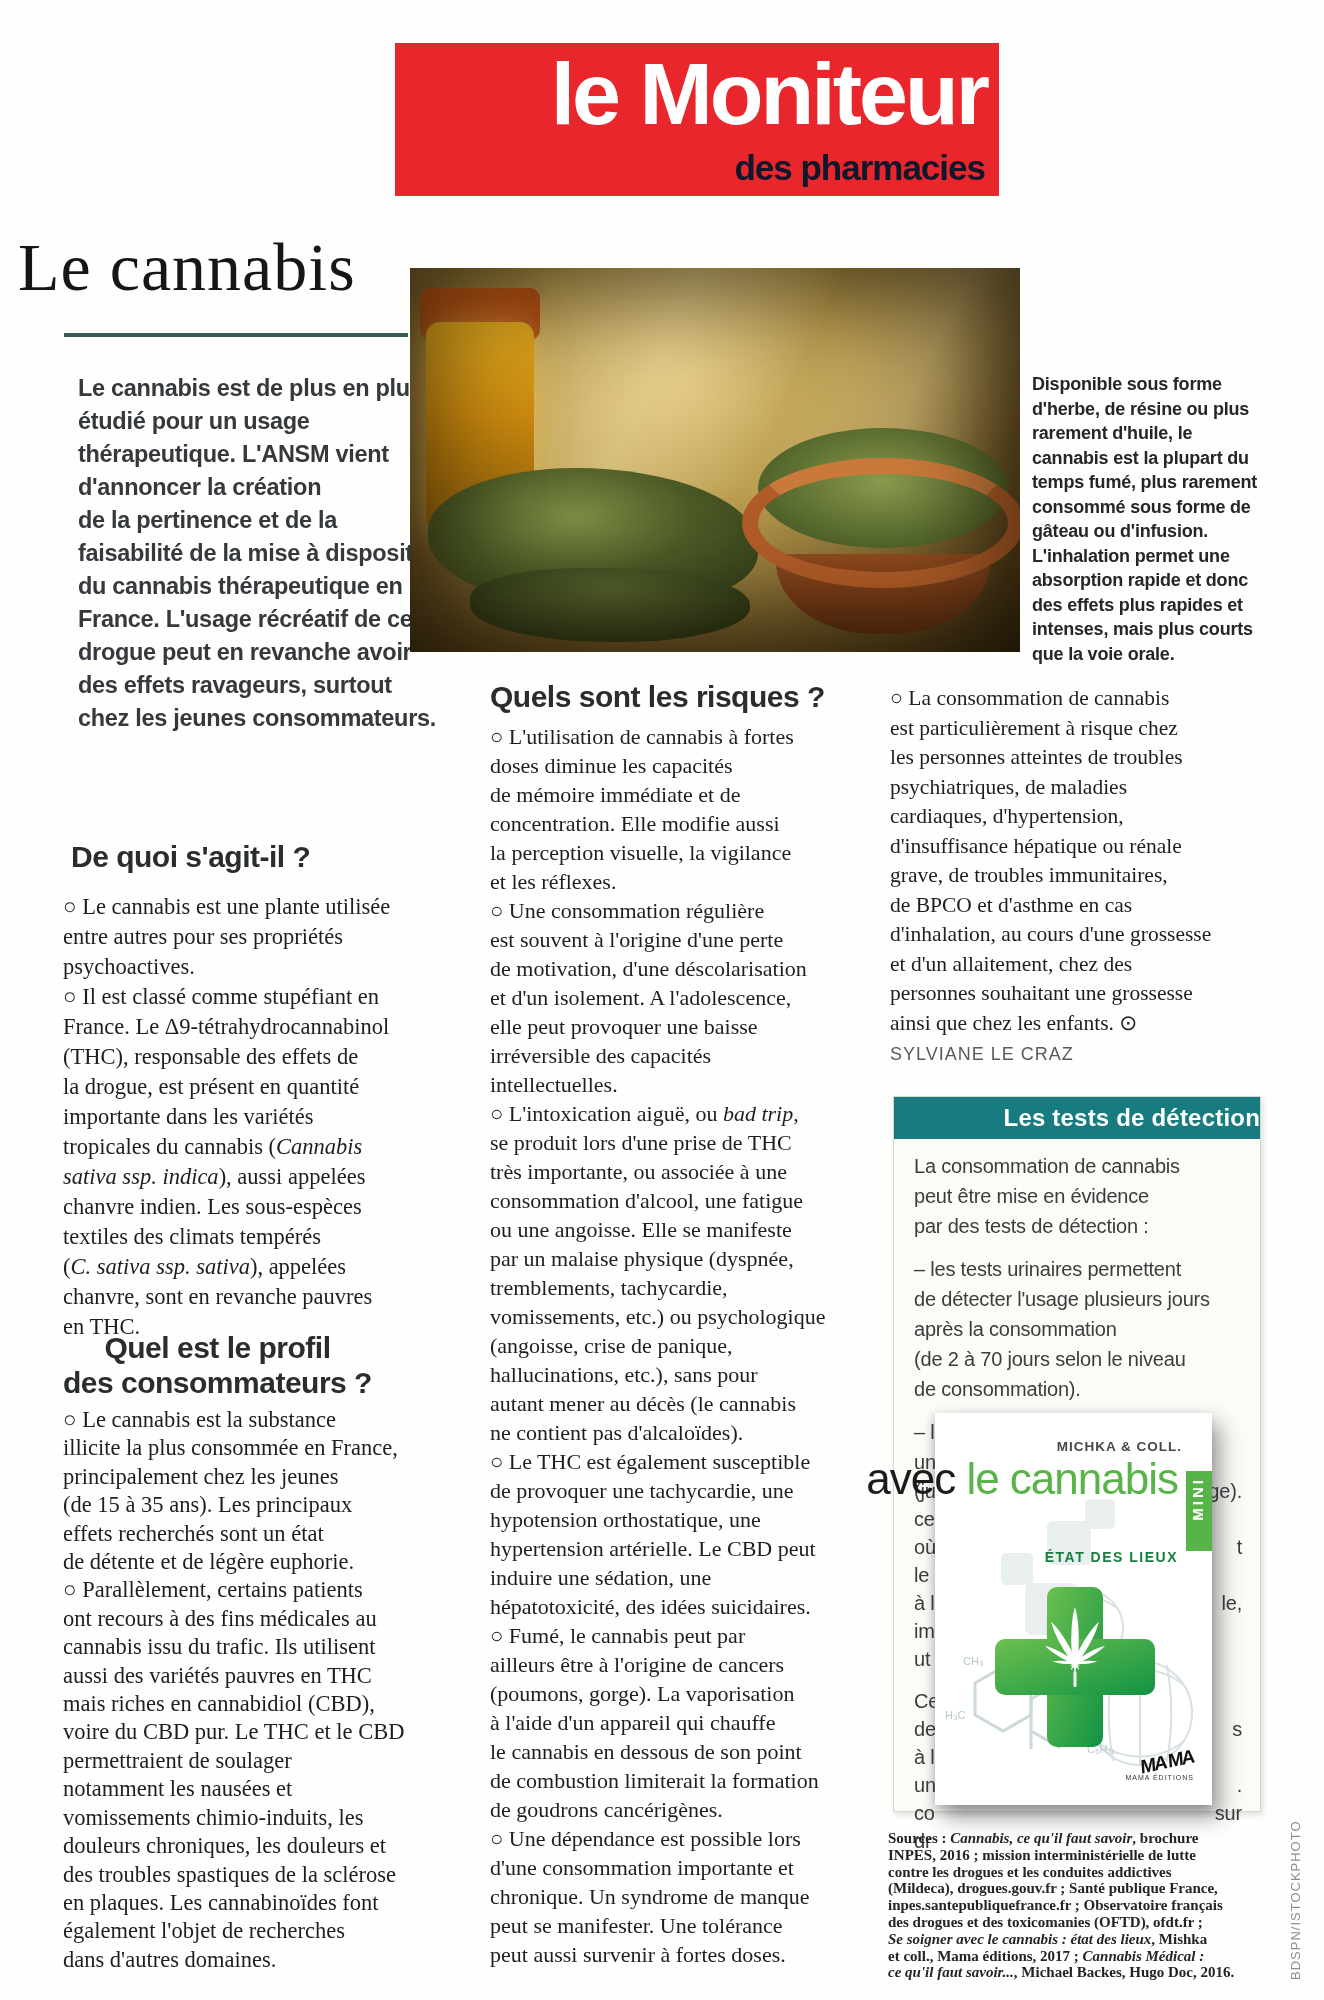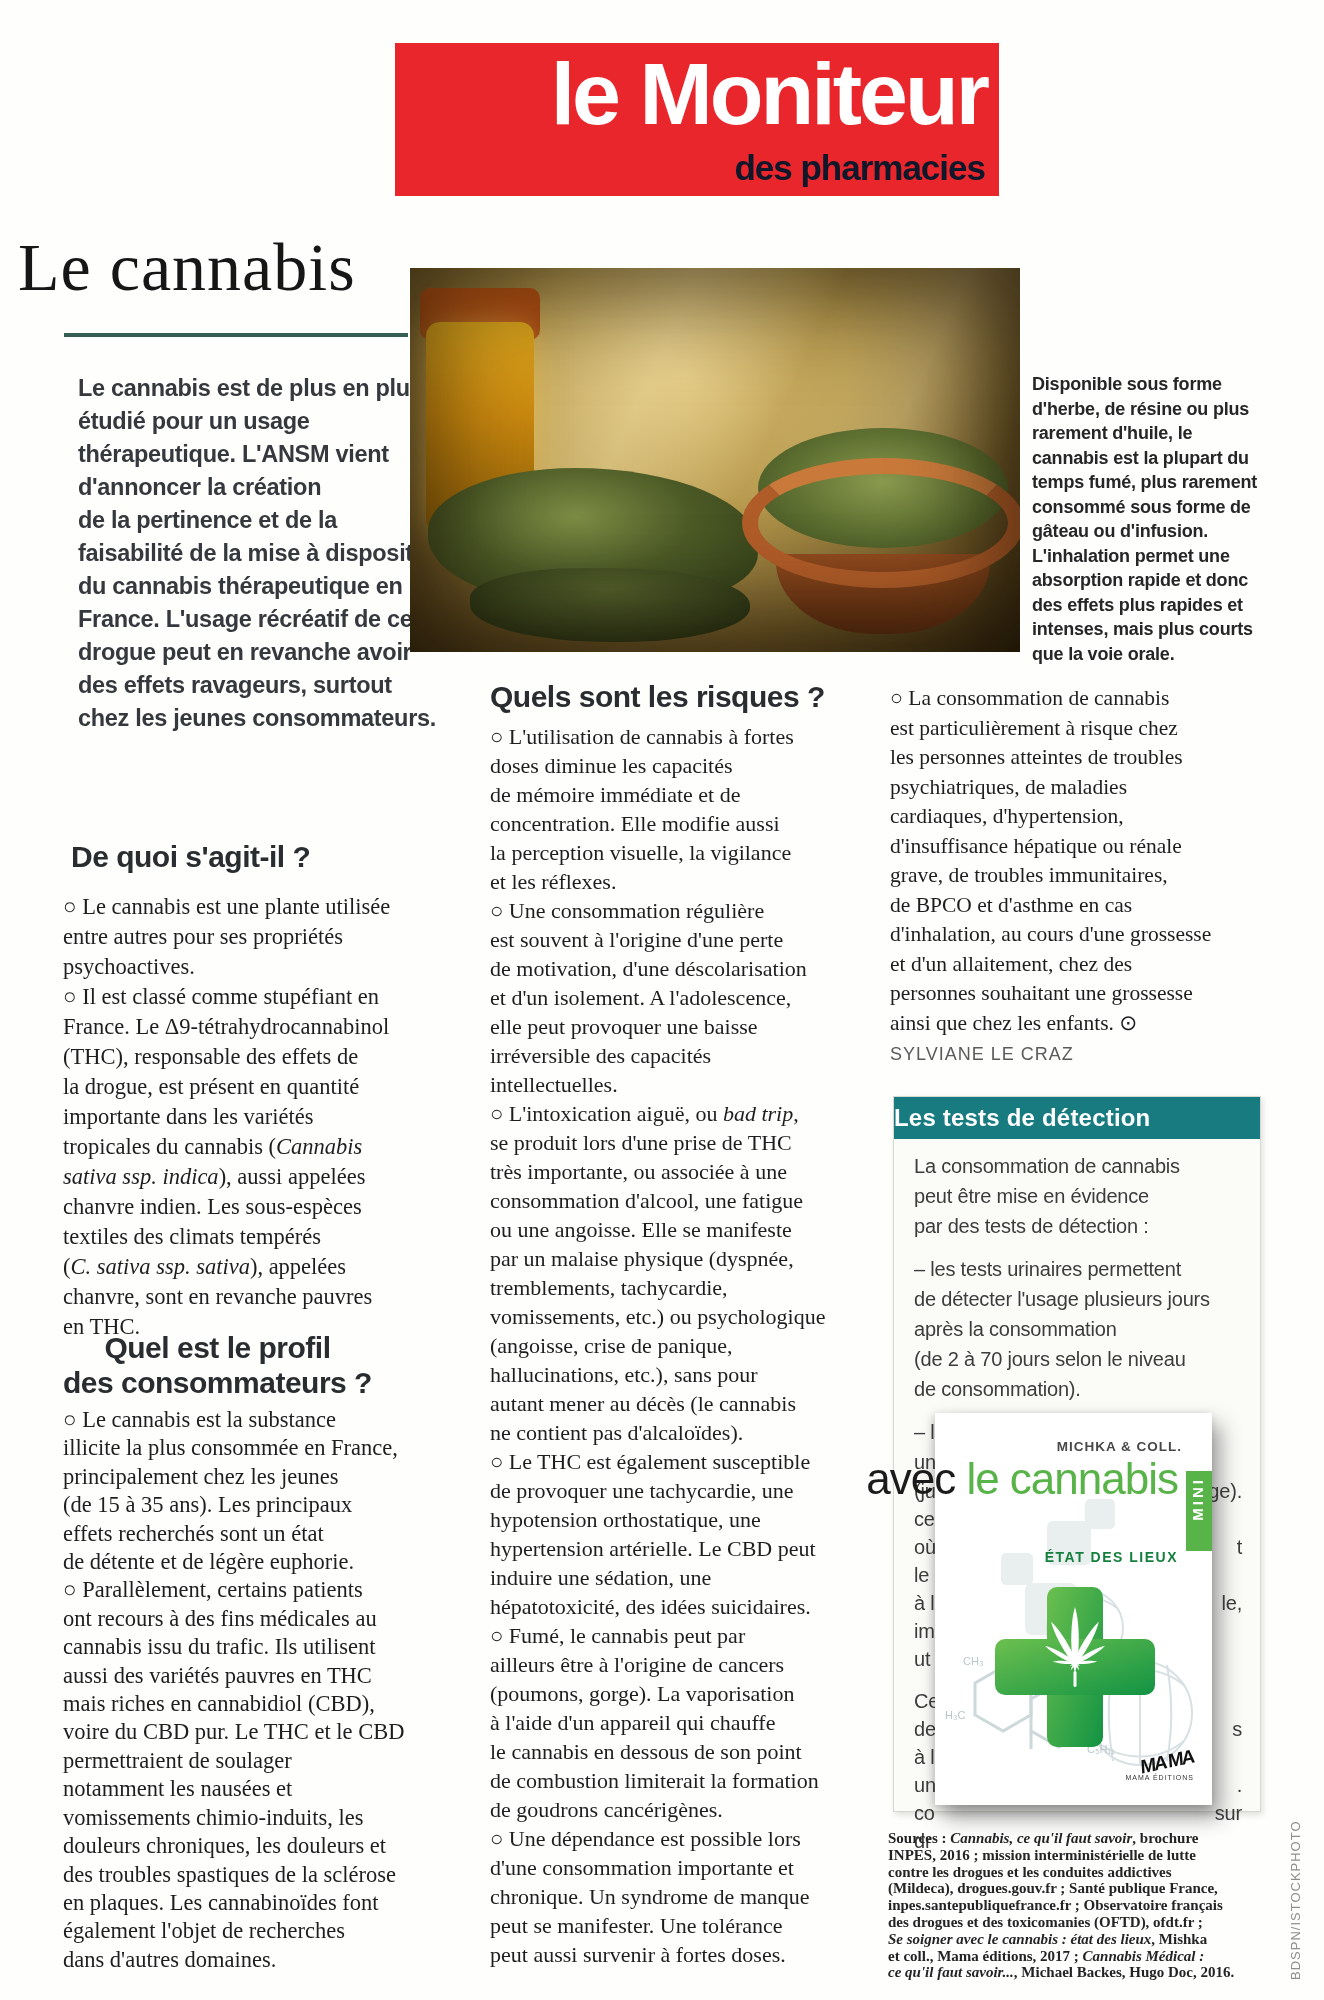--- a/index.html
+++ b/index.html
@@ -58,21 +58,21 @@
   .s2-body{position:absolute;left:63px;top:1406px;font-size:22.5px;line-height:28.4px;}
   .mid-head{position:absolute;left:490px;top:680px;font-size:30px;}
   .mid-body{position:absolute;left:490px;top:722px;font-size:22px;line-height:29px;}
   .right-body{position:absolute;left:890px;top:684px;font-size:21.5px;line-height:29.5px;}
   .byline{position:absolute;left:890px;top:1044px;font-size:18px;color:#5a5a5a;letter-spacing:1px;}
 
   
   .detect-box{position:absolute;left:893px;top:1096px;width:368px;height:716px;background:#fbfbf8;
               border:1px solid #d8d8d2;box-sizing:border-box;box-shadow:2px 3px 6px rgba(0,0,0,.12);}
   .detect-title{height:42px;background:#177b80;color:#fff;font-weight:bold;font-size:24px;
-                text-align:left;line-height:42px;letter-spacing:0.2px;}
+                text-align:right;line-height:42px;letter-spacing:0.2px;}
   .detect-body{padding:12px 18px 0 20px;font-size:20px;line-height:30px;color:#3c3c3c;letter-spacing:-0.2px;}
   .detect-body .para{margin-bottom:13px;}
   .frag-row{display:flex;justify-content:space-between;height:28px;line-height:28px;}
   .frags .frag-row:nth-child(8){margin-top:14px;}
 
   
   .book{position:absolute;left:935px;top:1413px;width:277px;height:392px;background:#fff;z-index:5;
         box-shadow:8px 12px 20px rgba(40,40,40,.45), -2px 2px 8px rgba(40,40,40,.2);}
   .book-ghosts{position:absolute;inset:0;}
   .book-author{position:absolute;right:30px;top:26px;font-size:13.5px;font-weight:bold;

